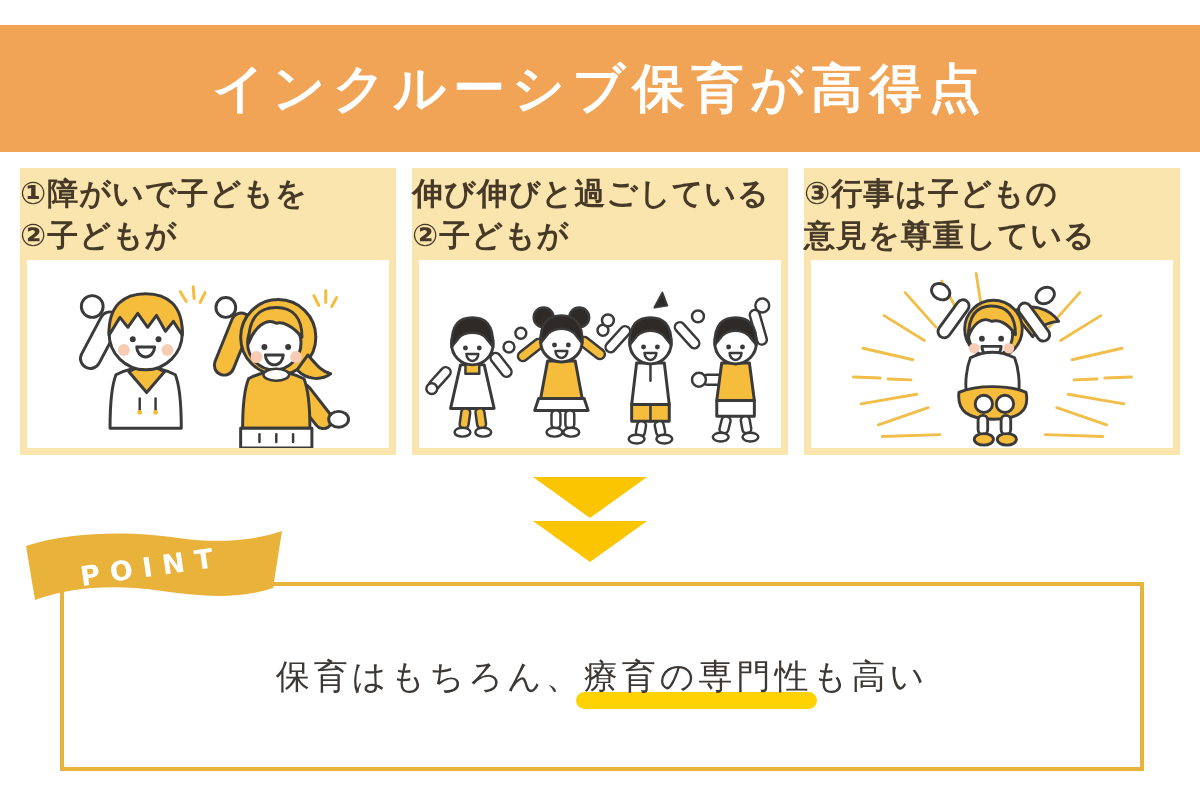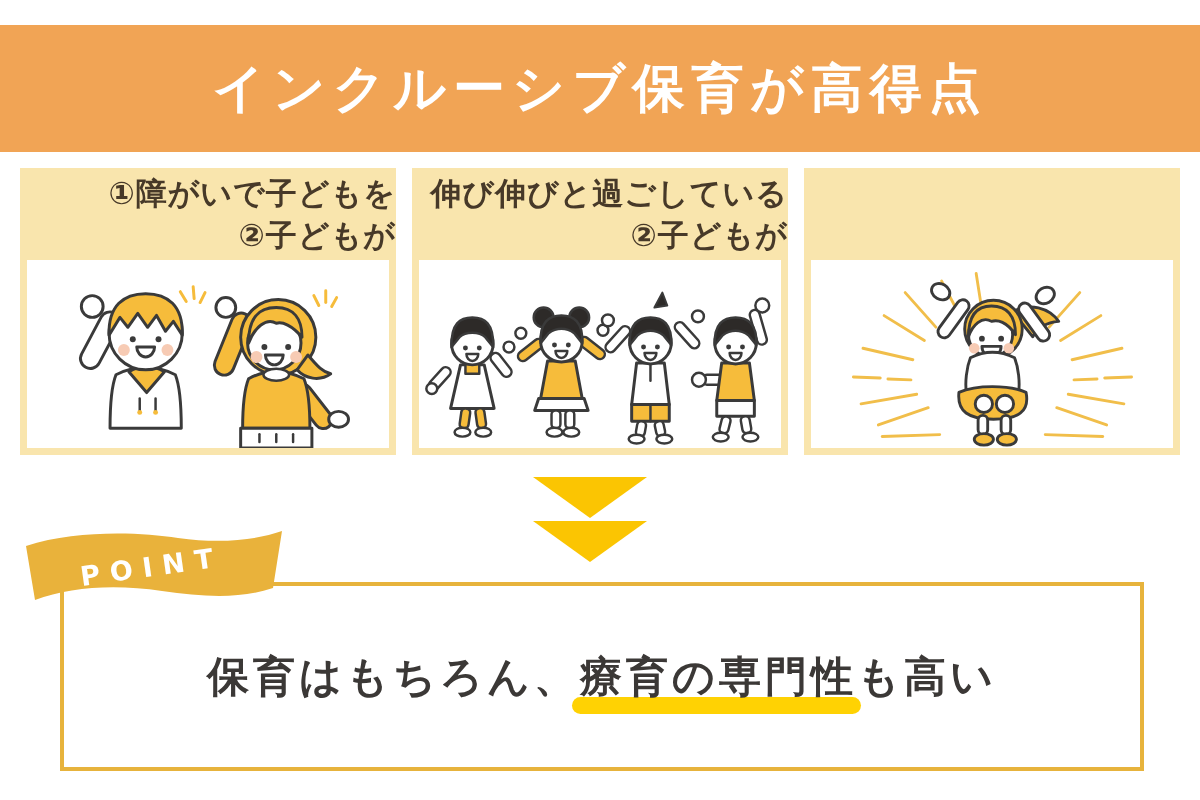--- a/index.html
+++ b/index.html
@@ -18,21 +18,21 @@
   }
   
   .cards{
     position:absolute;top:168px;left:20px;width:1160px;height:287px;
     display:flex;gap:16px;
   }
   .card{
     flex:1;background:#F9E5AD;position:relative;
   }
   .card-title{
-    height:92px;display:flex;flex-direction:column;justify-content:center;align-items:flex-end;
+    height:92px;display:flex;flex-direction:column;justify-content:center;align-items:flex-start;
     font-size:31px;font-weight:bold;color:#473928;line-height:42px;letter-spacing:1px;
     text-align:center;
   }
   .card-art{
     position:absolute;top:92px;left:7px;right:7px;bottom:7px;background:#ffffff;
     display:flex;align-items:center;justify-content:center;overflow:hidden;
   }
   .card-art svg{width:100%;height:100%;}
   
   .chevrons{position:absolute;top:477px;left:533px;}
@@ -42,21 +42,21 @@
     border-top:41px solid #FBC502;
   }
   .chev + .chev{margin-top:3px;}
   
   .point-box{
     position:absolute;top:582px;left:60px;width:1076px;height:181px;
     background:#ffffff;border:4px solid #E7B33C;
     display:flex;align-items:center;justify-content:center;
   }
   .point-text{
-    font-size:42px;font-weight:bold;color:#3B3836;letter-spacing:4px;
+    font-size:34px;font-weight:normal;color:#3B3836;letter-spacing:4px;
     position:relative;z-index:0;white-space:nowrap;
   }
   .hl{position:relative;display:inline-block;}
   .hl::after{
     content:"";position:absolute;left:-8px;right:-4px;bottom:-9px;height:17px;
     border-radius:9px;background:#FFD203;z-index:-1;
   }
   
   .ribbon{position:absolute;top:524px;left:16px;width:276px;height:88px;}
 </style>
@@ -215,20 +215,24 @@
             <circle cx="311" cy="88" r="2.5" fill="#3a3a3a" stroke="none"></circle>
             <circle cx="325" cy="88" r="2.5" fill="#3a3a3a" stroke="none"></circle>
             <path d="M312,94 a6,7 0 0 0 12,0 z" fill="#fff" stroke-width="2.5"></path>
           </g>
         </g>
       </svg>
     </div>
   </div>
 
   <div class="card">
+    <div class="card-title">
+      <span>③行事は子どもの</span>
+      <span>意見を尊重している</span>
+    </div>
     <div class="card-art">
       <svg viewBox="0 0 349 196">
         <g stroke-linecap="round" stroke-linejoin="round">
 
           <g stroke="#F1BE4A" stroke-width="3" fill="none">
             <path d="M40,92 L92,104"></path>
               <path d="M30,122 L58,123"></path>
               <path d="M66,124 L90,125"></path>
             <path d="M38,150 L96,140"></path>
               <path d="M56,172 L108,154"></path>

